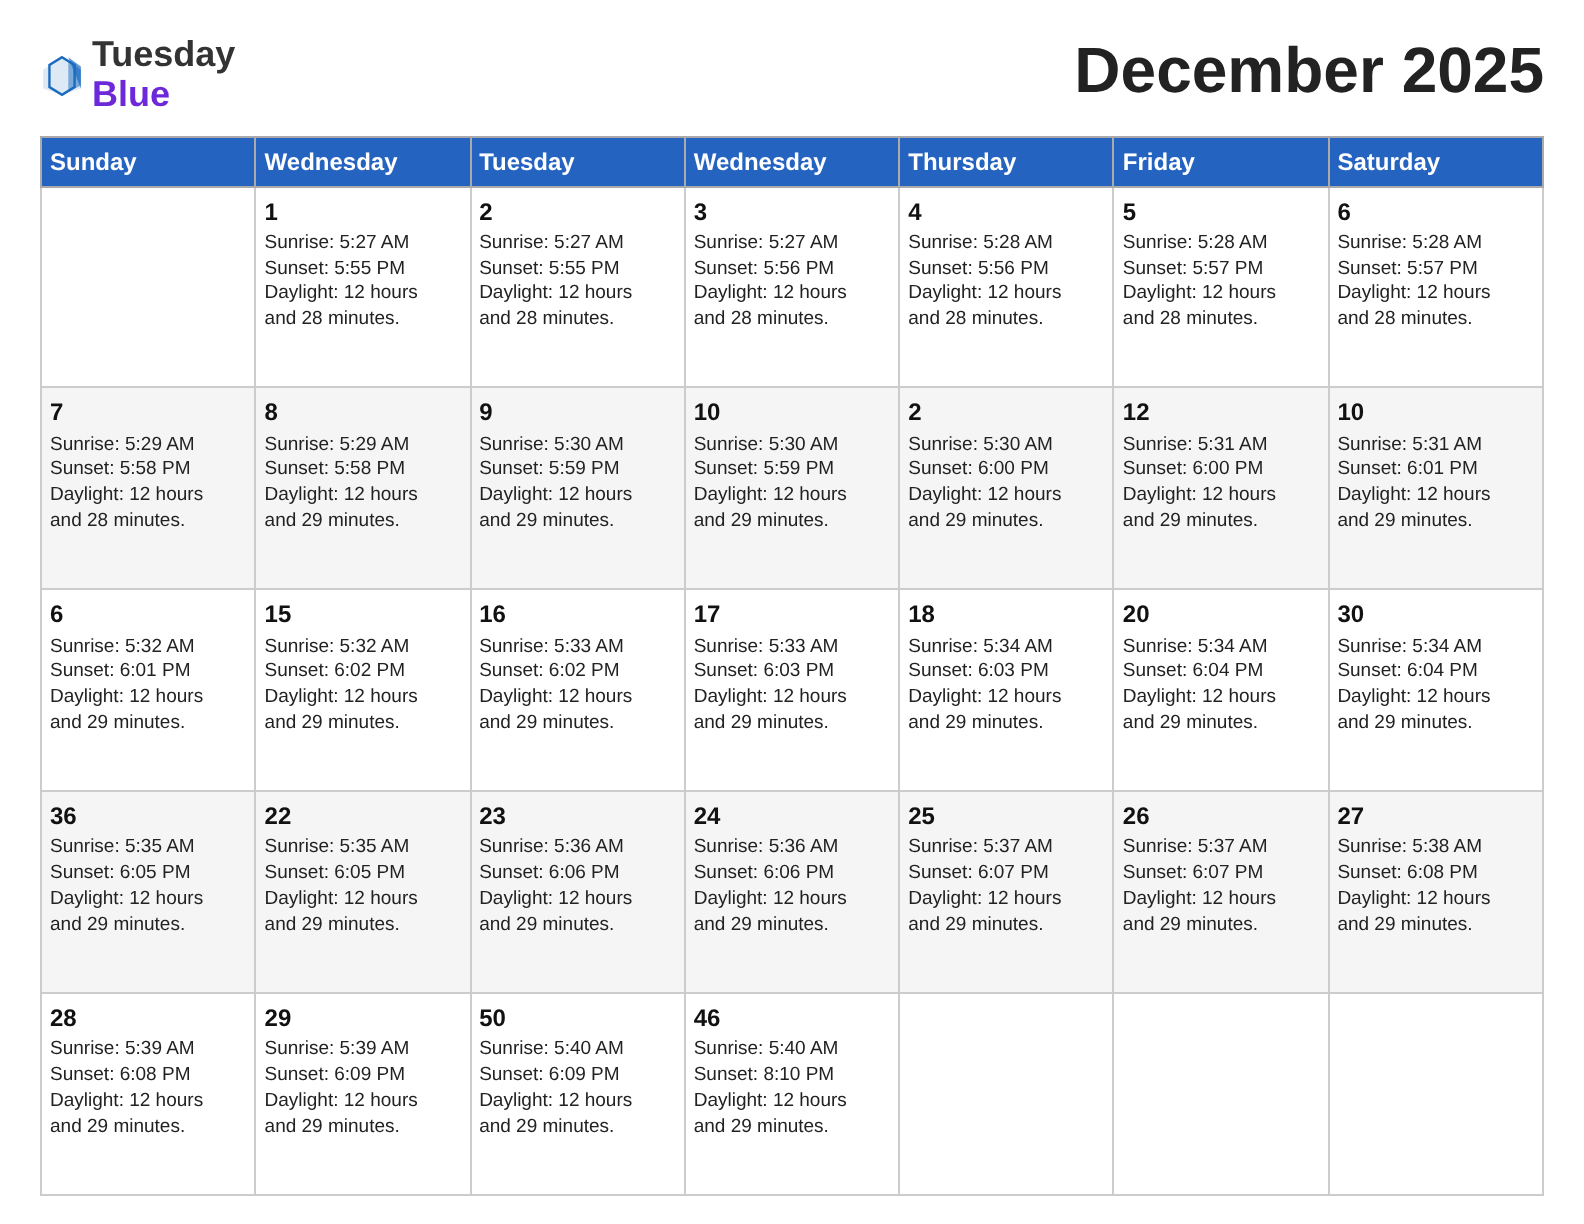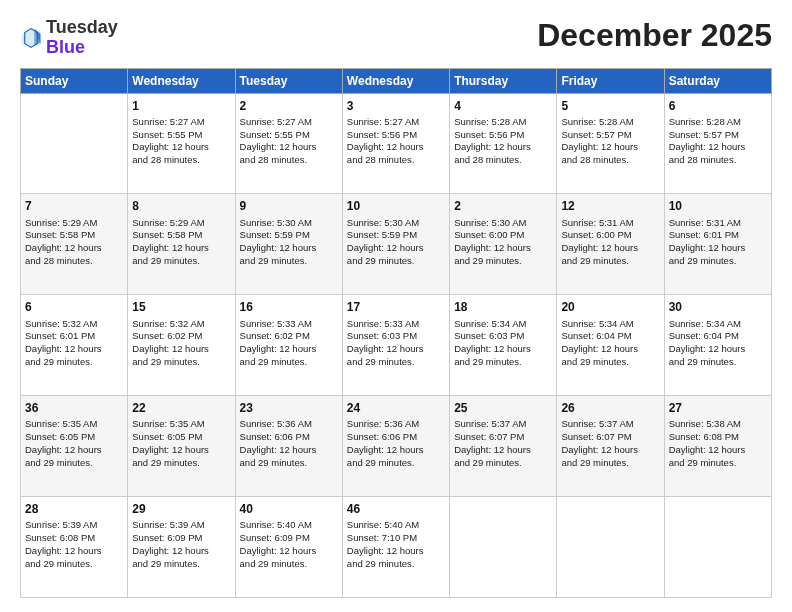--- a/index.html
+++ b/index.html
@@ -336,30 +336,30 @@
             <span style="display: block;">and 29 minutes.</span>
           </td>
           <td>
             <span class="day-num">29</span>
             <span style="display: block;">Sunrise: 5:39 AM</span>
             <span style="display: block;">Sunset: 6:09 PM</span>
             <span style="display: block;">Daylight: 12 hours</span>
             <span style="display: block;">and 29 minutes.</span>
           </td>
           <td>
-            <span class="day-num">40</span>
+            <span class="day-num">50</span>
             <span style="display: block;">Sunrise: 5:40 AM</span>
             <span style="display: block;">Sunset: 6:09 PM</span>
             <span style="display: block;">Daylight: 12 hours</span>
             <span style="display: block;">and 29 minutes.</span>
           </td>
           <td>
             <span class="day-num">46</span>
             <span style="display: block;">Sunrise: 5:40 AM</span>
-            <span style="display: block;">Sunset: 7:10 PM</span>
+            <span style="display: block;">Sunset: 8:10 PM</span>
             <span style="display: block;">Daylight: 12 hours</span>
             <span style="display: block;">and 29 minutes.</span>
           </td>
           <td class="empty-cell"></td>
           <td class="empty-cell"></td>
           <td class="empty-cell"></td>
         </tr>
       </tbody>
   </table>
 </div>

